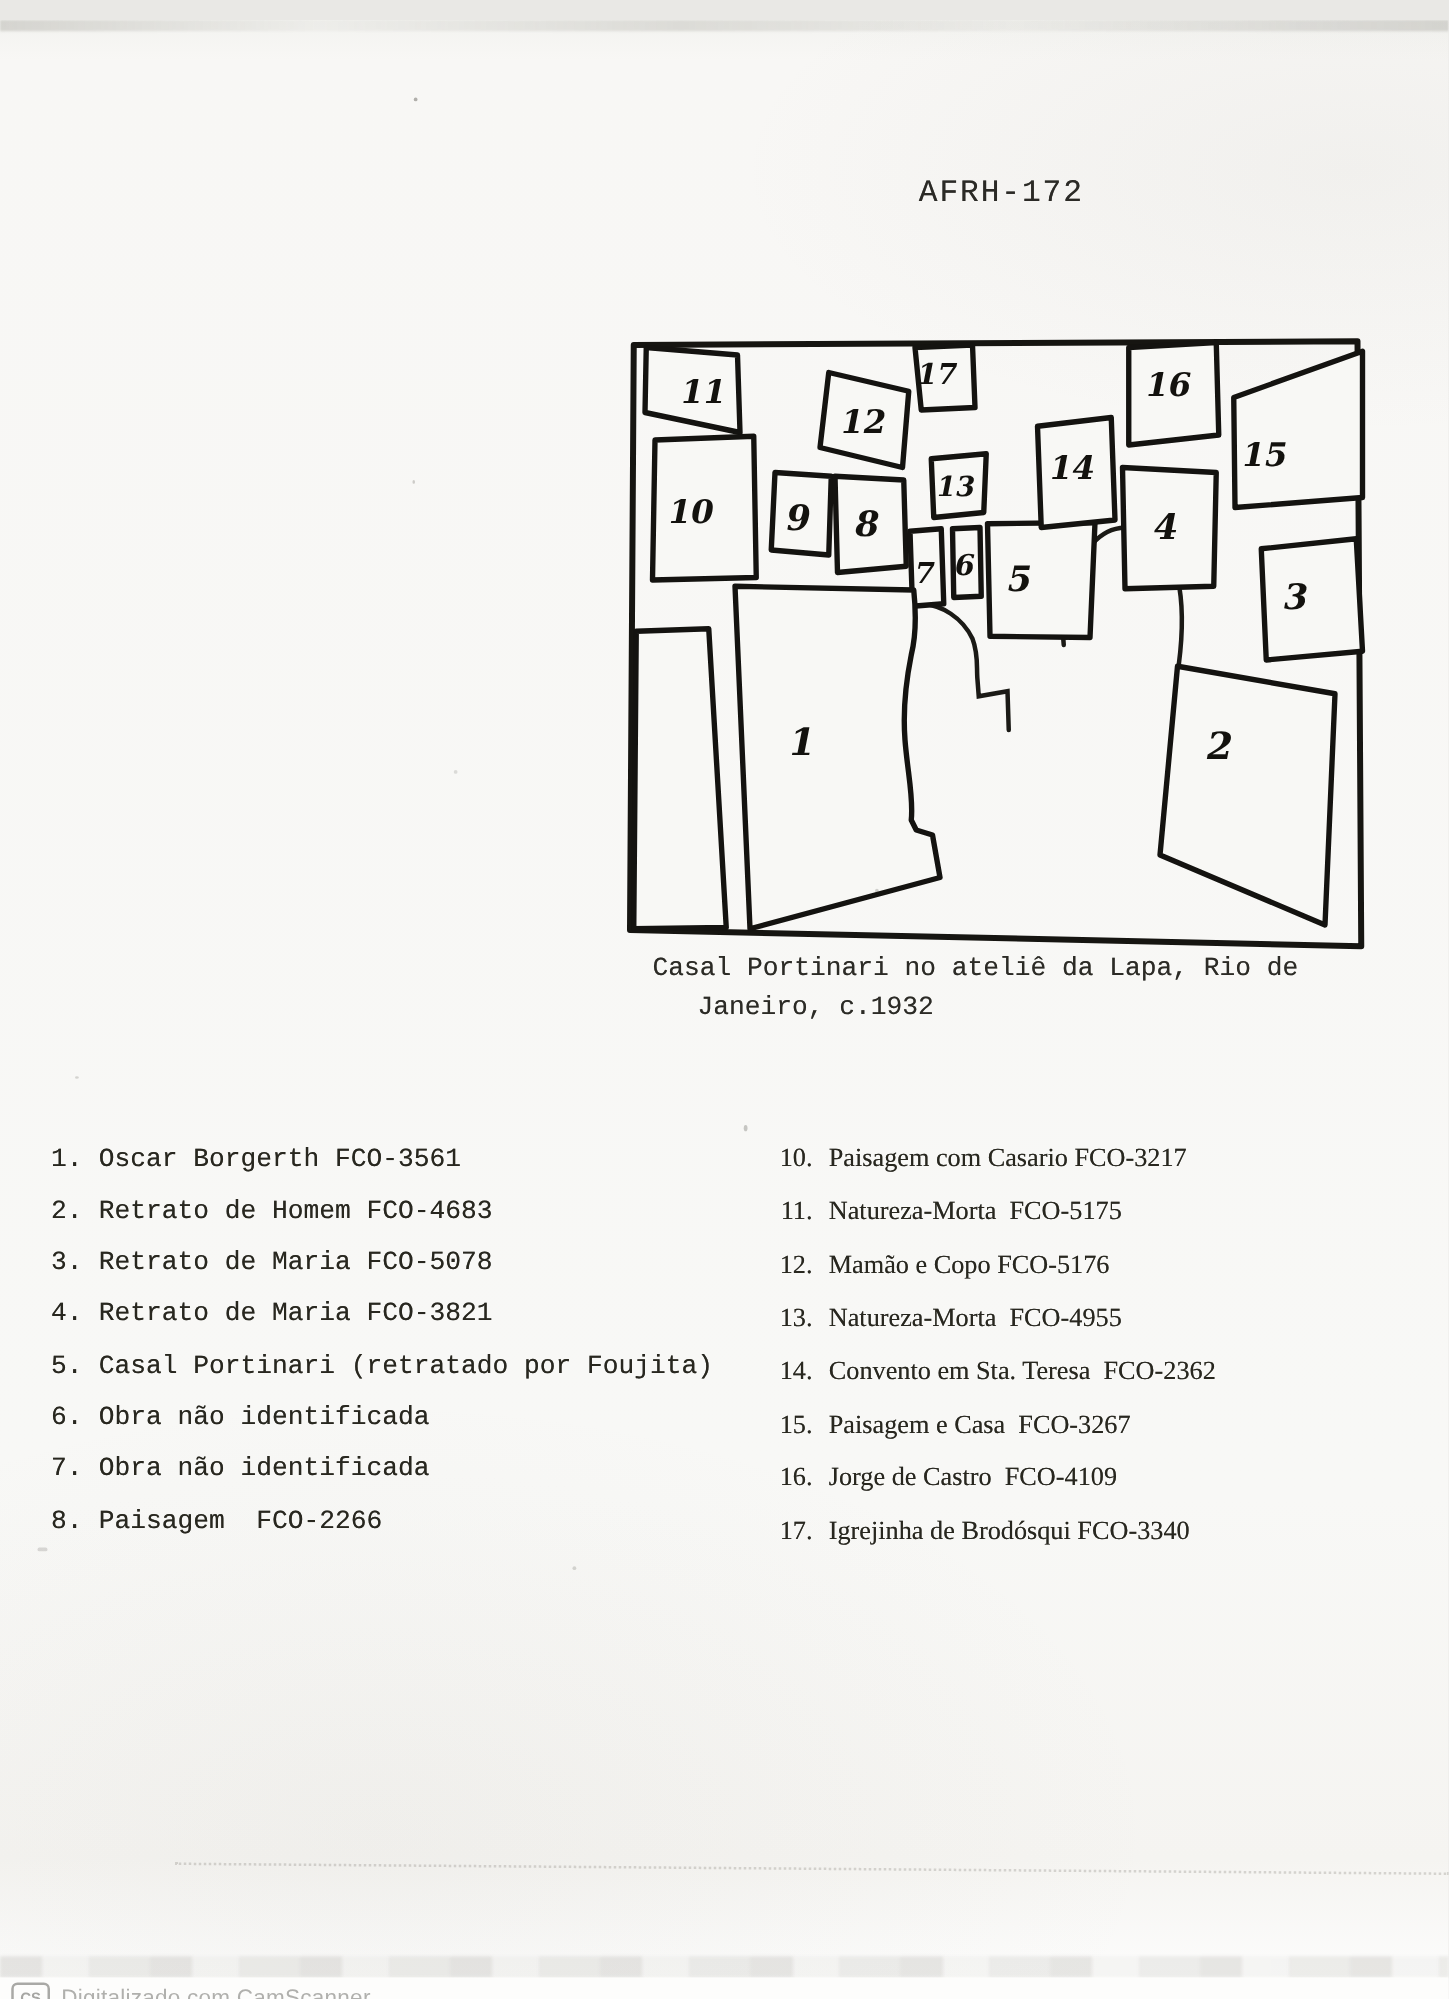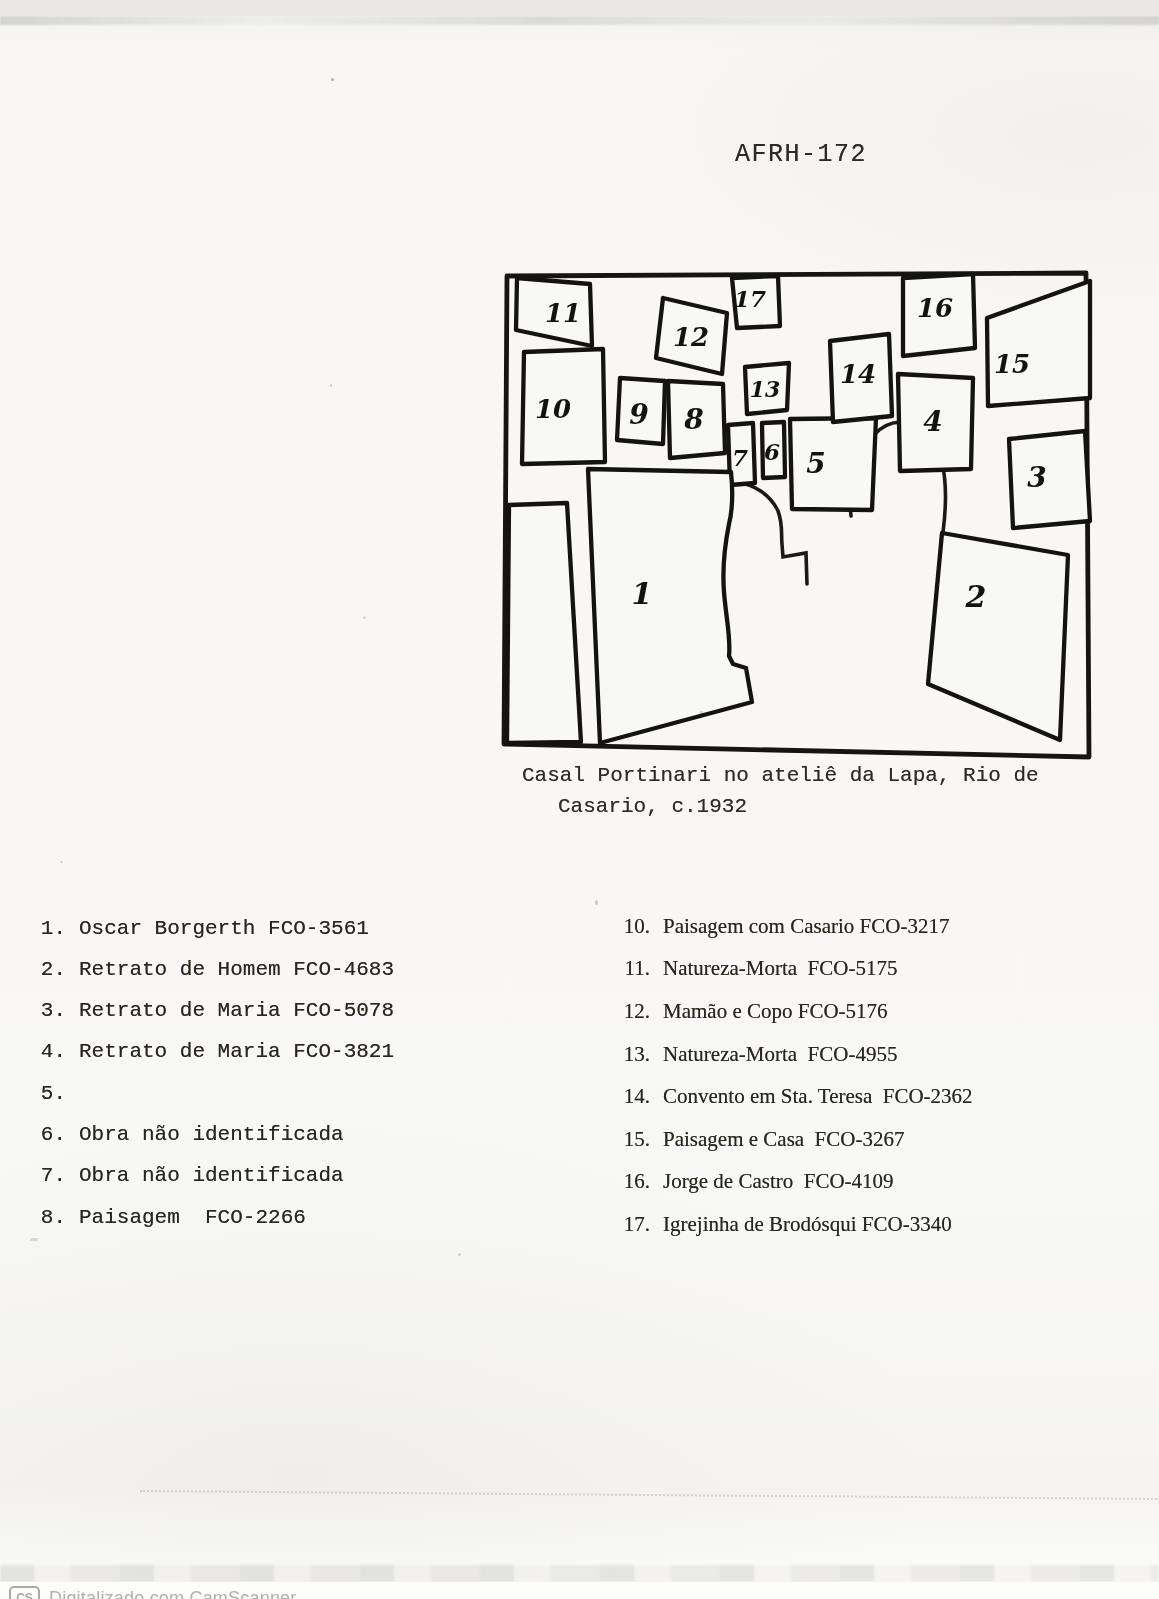--- a/index.html
+++ b/index.html
@@ -127,30 +127,30 @@
         <polygon class="box" points="14,239 72,237 86,476 12,477"></polygon>
         <path class="box" d="M 93,203 L 236,206 C 239,235 236,250 234,258 C 230,278 227,300 229,326 C 231,352 236,372 234,390 L 238,398 L 251,402 L 257,436 L 105,477 Z"></path>
         <text class="boxnum" x="147" y="338" font-size="30">1</text>
         <polygon class="box" points="447,267 573,289 565,474 433,418"></polygon>
         <text class="boxnum" x="481" y="341" font-size="30">2</text>
       </svg>
   </div>
 
   <div class="caption">
     <div class="cap-line cap1">Casal Portinari no ateliê da Lapa, Rio de</div>
-    <div class="cap-line cap2">Casario, c.1932</div>
+    <div class="cap-line cap2">Janeiro, c.1932</div>
   </div>
 
   <div class="artwork-list">
     <div class="col-left">
       <div class="row" style="top:901px"><span class="num">1.</span><span class="txt">Oscar Borgerth FCO-3561</span></div>
       <div class="row" style="top:942px"><span class="num">2.</span><span class="txt">Retrato de Homem FCO-4683</span></div>
       <div class="row" style="top:983px"><span class="num">3.</span><span class="txt">Retrato de Maria FCO-5078</span></div>
       <div class="row" style="top:1024px"><span class="num">4.</span><span class="txt">Retrato de Maria FCO-3821</span></div>
-      <div class="row" style="top:1066px"><span class="num">5.</span></div>
+      <div class="row" style="top:1066px"><span class="num">5.</span><span class="txt">Casal Portinari (retratado por Foujita)</span></div>
       <div class="row" style="top:1107px"><span class="num">6.</span><span class="txt">Obra não identificada</span></div>
       <div class="row" style="top:1148px"><span class="num">7.</span><span class="txt">Obra não identificada</span></div>
       <div class="row" style="top:1190px"><span class="num">8.</span><span class="txt">Paisagem  FCO-2266</span></div>
     </div>
     <div class="col-right">
       <div class="row" style="top:898px"><span class="num">10.</span><span class="txt">Paisagem com Casario FCO-3217</span></div>
       <div class="row" style="top:940px"><span class="num">11.</span><span class="txt">Natureza-Morta  FCO-5175</span></div>
       <div class="row" style="top:983px"><span class="num">12.</span><span class="txt">Mamão e Copo FCO-5176</span></div>
       <div class="row" style="top:1026px"><span class="num">13.</span><span class="txt">Natureza-Morta  FCO-4955</span></div>
       <div class="row" style="top:1068px"><span class="num">14.</span><span class="txt">Convento em Sta. Teresa  FCO-2362</span></div>

